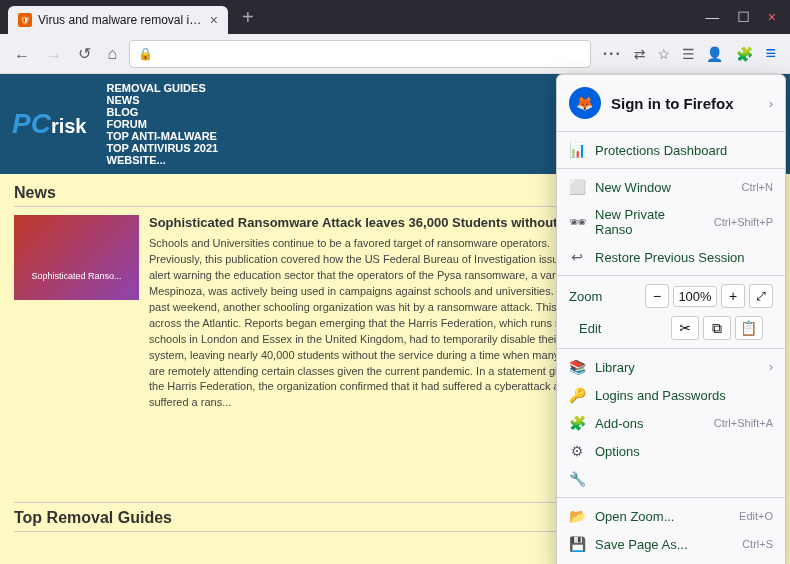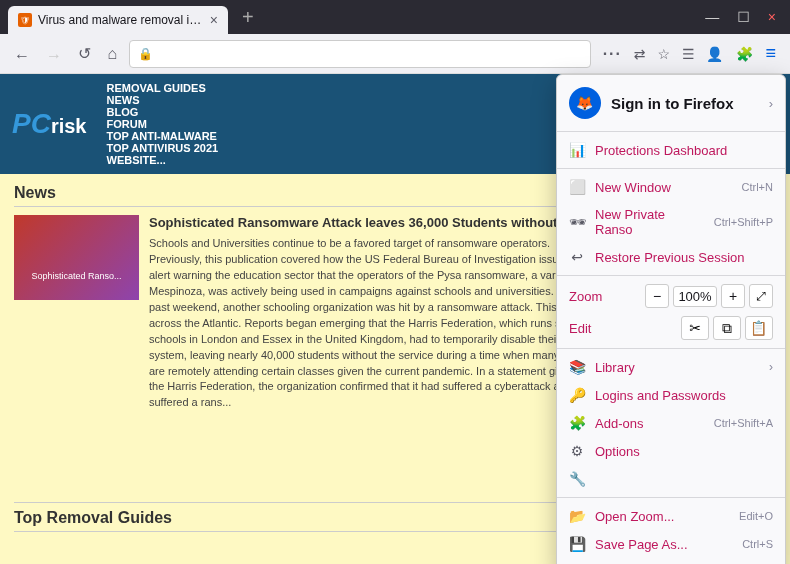--- a/index.html
+++ b/index.html
@@ -146,21 +146,21 @@
     }
     .menu-item {
       display: flex;
       align-items: center;
       padding: 6px 12px;
       cursor: pointer;
       position: relative;
       gap: 10px;
     }
     .menu-item-icon { width: 16px; text-align: center; font-size: 14px; color: #5b5b66; flex-shrink: 0; }
-    .menu-item-label { flex: 1; font-size: 13px; color: #be185d; }
+    .menu-item-label { flex: 1; font-size: 13px; color: #14532d; }
     .menu-item-shortcut { font-size: 11px; color: #8a8a9e; margin-left: auto; flex-shrink: 0; }
     .menu-item-arrow { font-size: 12px; color: #8a8a9e; margin-left: auto; }
     .menu-divider { height: 1px; background: #d7d7db; margin: 4px 0; }
     .menu-sign-in { display: flex; align-items: center; padding: 8px 12px; gap: 10px; cursor: pointer; }
     .fx-avatar { width: 32px; height: 32px; border-radius: 50%; background: #0060df; display: flex; align-items: center; justify-content: center; color: white; font-size: 14px; flex-shrink: 0; }
 
     
     .zoom-row {
       display: flex;
       align-items: center;
@@ -168,21 +168,21 @@
       gap: 4px;
     }
     .zoom-btn { width: 24px; height: 24px; border: 1px solid #ccc; background: white; border-radius: 3px; cursor: pointer; display: flex; align-items: center; justify-content: center; font-size: 14px; color: #15141a; }
     .zoom-value { min-width: 44px; text-align: center; font-size: 13px; color: #15141a; border: 1px solid #ccc; background: white; border-radius: 3px; padding: 2px 4px; }
     .zoom-expand { width: 24px; height: 24px; border: 1px solid #ccc; background: white; border-radius: 3px; cursor: pointer; display: flex; align-items: center; justify-content: center; font-size: 12px; }
 
     
     .edit-row {
       display: flex;
       align-items: center;
-      padding: 4px 12px;
+      padding: 4px 22px;
       gap: 4px;
     }
     .edit-btn { width: 28px; height: 24px; border: 1px solid #ccc; background: white; border-radius: 3px; cursor: pointer; display: flex; align-items: center; justify-content: center; font-size: 14px; }
   </style>
 </head>
 <body>
 
 <div class="browser-titlebar">
 
   <div class="tab" style="margin-top:6px; align-self: flex-end;">

